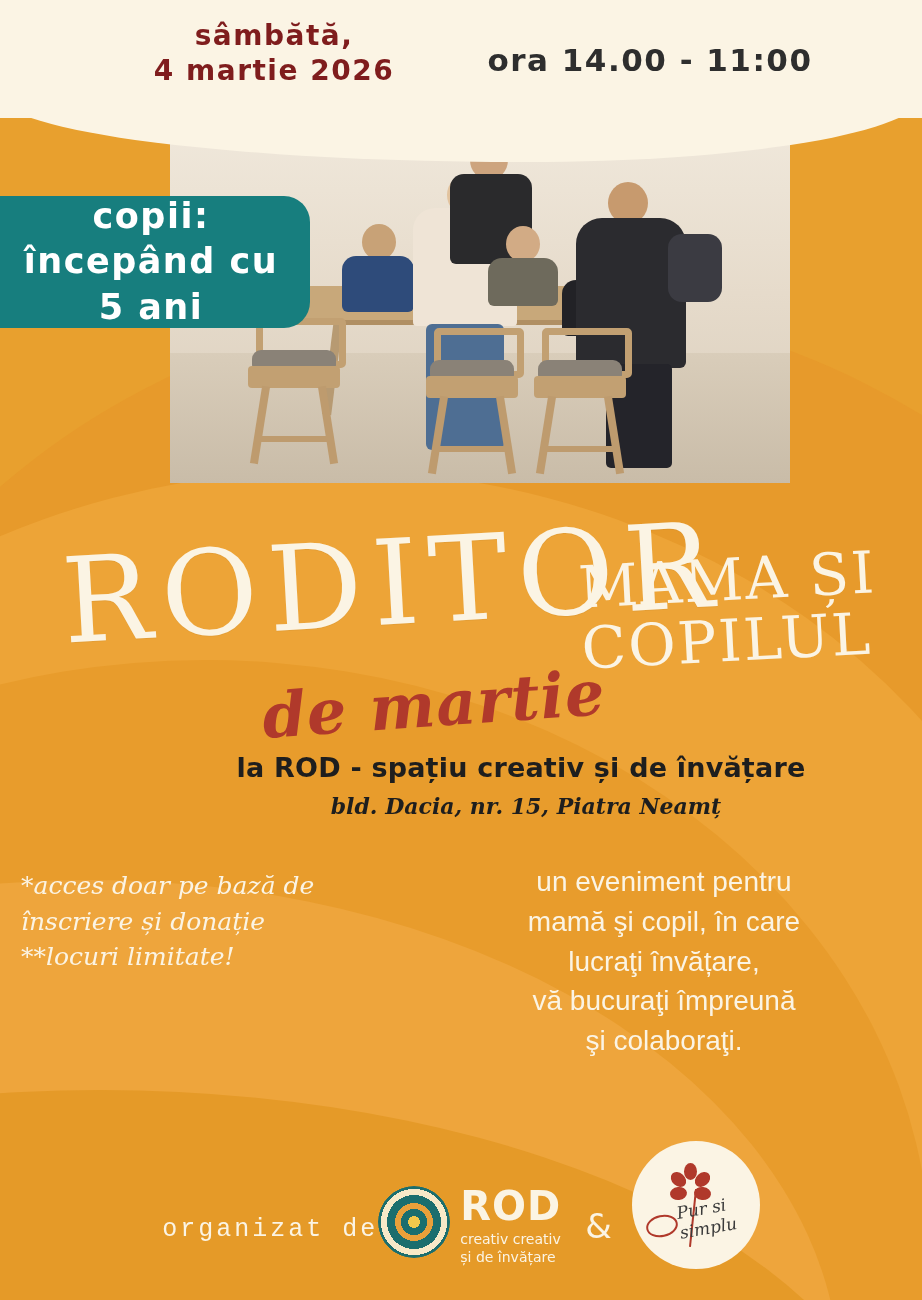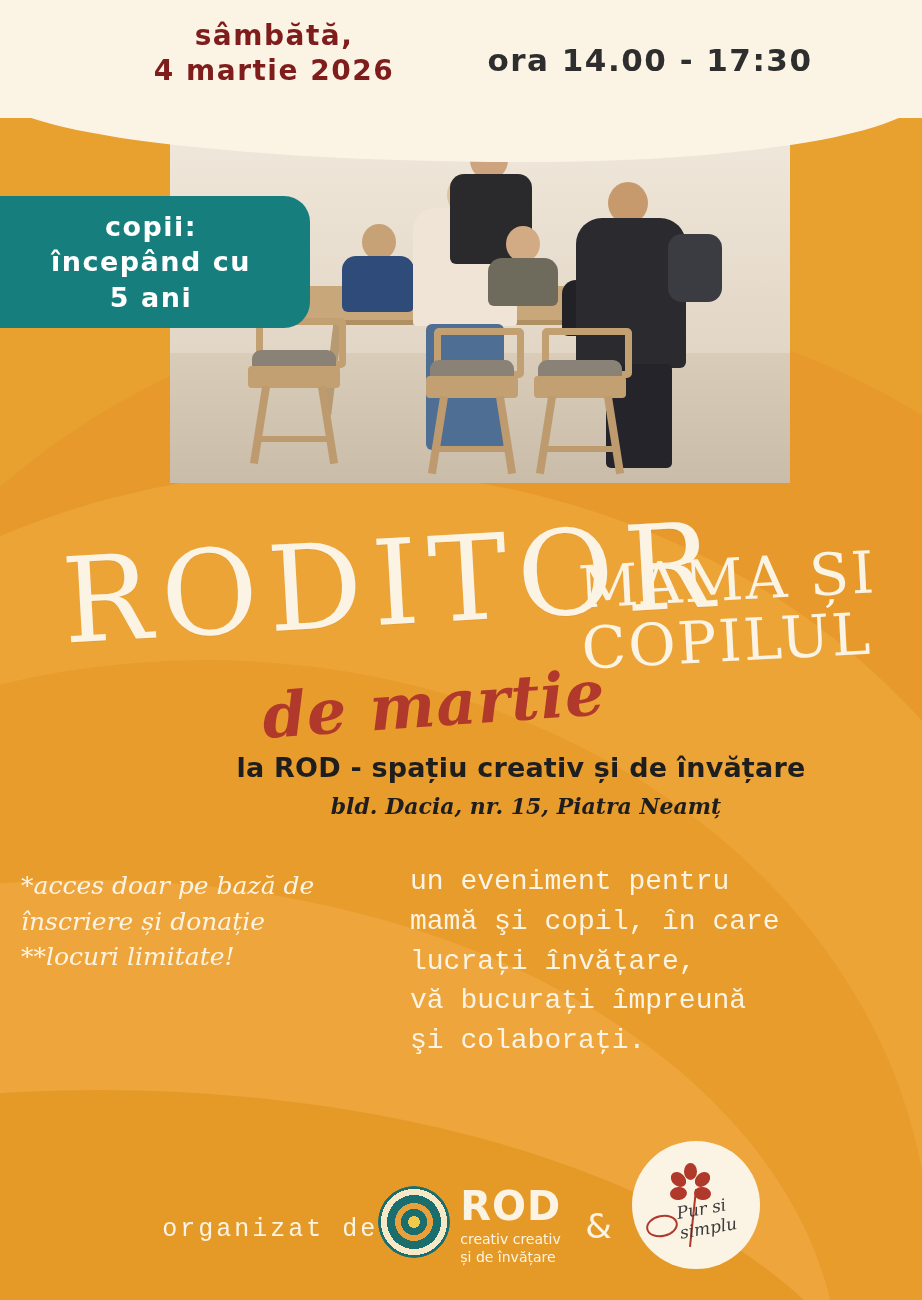--- a/index.html
+++ b/index.html
@@ -170,21 +170,21 @@
     border-top-right-radius: 26px;
     border-bottom-right-radius: 26px;
     z-index: 7;
     display: flex;
     align-items: center;
     justify-content: center;
   }
   .age-badge-text {
     color: #FFFFFF;
     font-family: "DejaVu Sans", sans-serif;
-    font-size: 27px;
+    font-size: 35px;
     font-weight: 700;
     letter-spacing: 1.5px;
     line-height: 1.3;
     text-align: center;
     padding-left: 22px;
   }
 
   
   .title-wrap { position: absolute; left: 0; top: 500px; width: 922px; z-index: 8; }
   .title-main {
@@ -258,25 +258,26 @@
     width: 370px;
     color: #FBF4E4;
     font-family: "DejaVu Serif", serif;
     font-style: italic;
     font-size: 25px;
     line-height: 1.42;
     z-index: 8;
   }
   .desc {
     position: absolute;
-    left: 410px;
+    left: 444px;
     top: 862px;
     width: 440px;
-    color: #FBF4E4;
-    font-family: Liberation Mono, monospace;
+    text-align: center;
+    color: #FBF4E4;
+    font-family: Liberation Sans, sans-serif;
     font-size: 28px;
     line-height: 1.42;
     z-index: 8;
   }
 
   
   .footer {
     position: absolute;
     left: 0; top: 1128px;
     width: 922px;
@@ -444,21 +445,21 @@
     </div>
   </div>
 
   <div class="top-band"></div>
   <div class="top-band-wave"></div>
 
   <div class="date-line">
     <div>sâmbătă,</div>
     <div>4 martie 2026</div>
   </div>
-  <div class="time-line">ora 14.00 - 17:30</div>
+  <div class="time-line">ora 14.00 - 11:00</div>
 
   <div class="age-badge">
     <div class="age-badge-text">
       <div>copii:</div>
       <div>începând cu</div>
       <div>5 ani</div>
     </div>
   </div>
 
   <div class="title-wrap">

